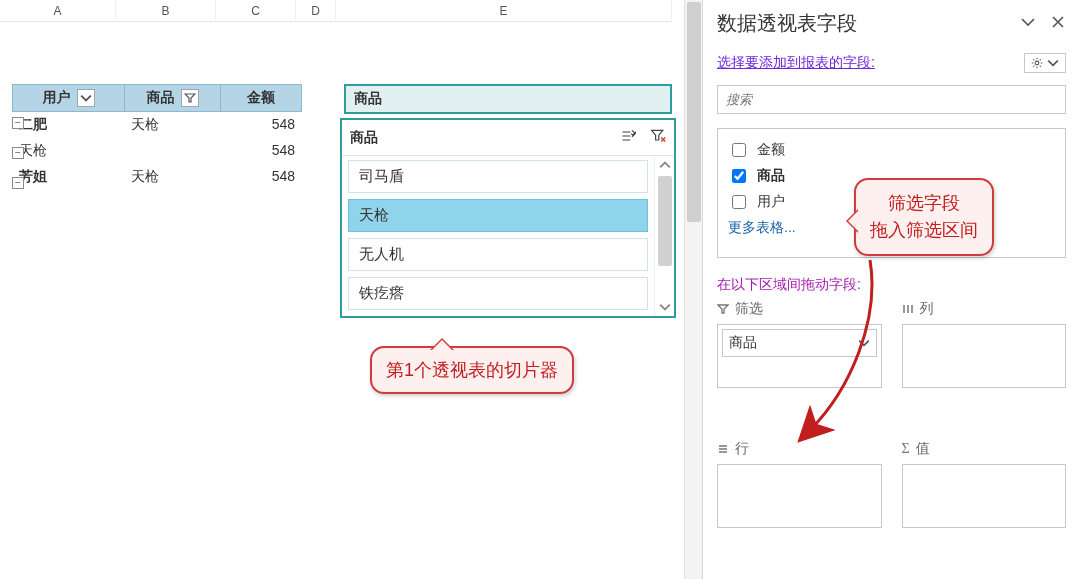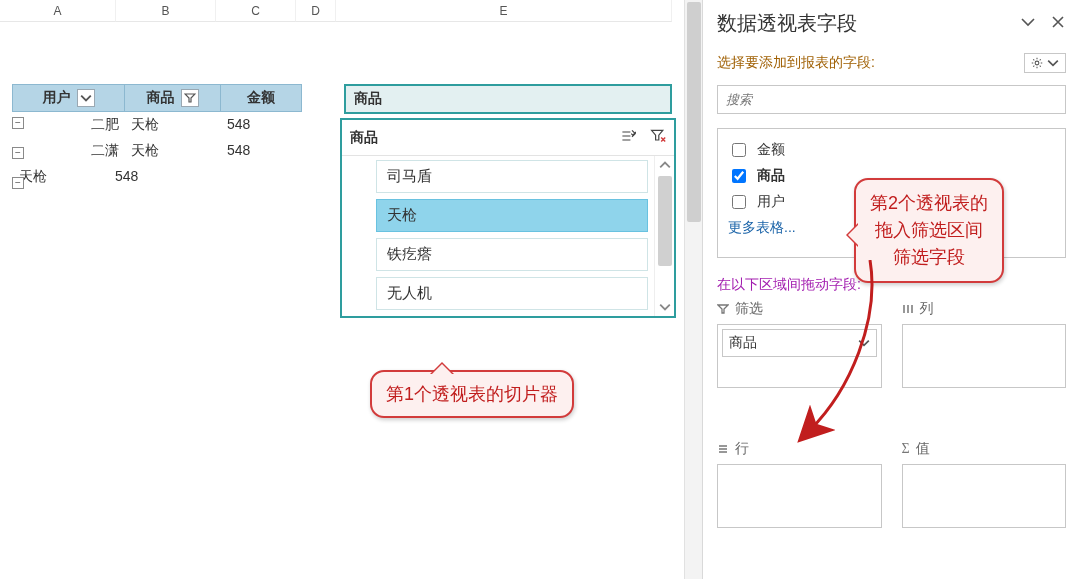--- a/index.html
+++ b/index.html
@@ -18,39 +18,39 @@
   .ch-E { width: 336px; }
 
   
   .pt1 { position: absolute; left: 12px; top: 84px; width: 290px; }
   .pt1-header { display: flex; background: #b5d5e6; border: 1px solid #8cb8d0; }
   .pt1-header .cell { display: flex; align-items: center; justify-content: space-between; padding: 4px 6px; font-weight: bold; }
   .pt1-header .c-user { width: 112px; border-right: 1px solid #8cb8d0; justify-content: center; gap: 6px; }
   .pt1-header .c-prod { width: 96px; border-right: 1px solid #8cb8d0; justify-content: center; gap: 6px; }
   .pt1-header .c-amt  { flex: 1; justify-content: center; }
   .pt1-row { display: flex; border-left: 1px solid transparent; border-right: 1px solid transparent; }
-  .pt1-row .c-user { width: 112px; font-weight: normal; text-align: right; padding: 4px 6px; }
+  .pt1-row .c-user { width: 112px; font-weight: bold; text-align: left; padding: 4px 6px; }
   .pt1-row .c-prod { width: 96px; padding: 4px 6px; }
-  .pt1-row .c-amt  { flex: 1; padding: 4px 6px; }
+  .pt1-row .c-amt  { flex: 1; padding: 4px 6px; text-align: right; }
 
   .expand-btn { position: absolute; width: 12px; height: 12px; border: 1px solid #8a8a8a; font-size: 10px; line-height: 10px; text-align: center; color: #555; background: #fff; }
 
   
   .dd-btn { width: 18px; height: 18px; border: 1px solid #9aa8b2; background: #fff; display: inline-flex; align-items: center; justify-content: center; }
 
   
   .pt2-filter { position: absolute; left: 344px; top: 84px; width: 328px; display: flex; border: 2px solid #2e9d9e; background: #e3f0f1; }
   .pt2-filter .label { width: 76px; padding: 4px 8px; font-weight: bold; }
   .pt2-filter .value { flex: 1; padding: 4px 8px; display: flex; align-items: center; justify-content: space-between; border-left: 1px solid #bcdbe0; }
 
   .slicer { position: absolute; left: 340px; top: 118px; width: 336px; border: 2px solid #2e9d9e; background: #fff; }
   .slicer-head { display: flex; align-items: center; justify-content: space-between; padding: 8px 8px; border-bottom: 1px solid #e3e3e3; }
   .slicer-head .title { font-weight: bold; }
   .slicer-head .tools { display: flex; gap: 14px; align-items: center; }
-  .slicer-body { display: flex; margin-left: 28px; }
+  .slicer-body { display: flex; }
   .slicer-items { flex: 1; display: flex; flex-direction: column; padding: 4px 6px 6px 6px; gap: 6px; }
   .slicer-item { border: 1px solid #cfe4e6; padding: 6px 10px; font-size: 15px; }
   .slicer-item.selected { background: #8fd4eb; border-color: #69c2e0; }
   .slicer-scroll { width: 20px; border-left: 1px solid #eee; position: relative; }
   .slicer-scroll .arrow { position: absolute; left: 0; width: 20px; height: 18px; display: flex; align-items: center; justify-content: center; color: #888; }
   .slicer-scroll .arrow.up { top: 0; }
   .slicer-scroll .arrow.down { bottom: 0; }
   .slicer-scroll .thumb { position: absolute; left: 3px; top: 20px; width: 14px; height: 90px; background: #d0d0d0; border-radius: 2px; }
 
   
@@ -60,21 +60,21 @@
   .callout.pane::before { content: ""; position: absolute; left: -22px; top: 50%; margin-top: -8px; border: 12px solid transparent; border-right-color: #d23b3b; }
   .callout.top::after { content: ""; position: absolute; bottom: -18px; left: 50%; margin-left: -2px; border: 10px solid transparent; border-top-color: #fdf0ef; }
   .callout.top::before { content: ""; position: absolute; bottom: -22px; left: 50%; margin-left: -4px; border: 12px solid transparent; border-top-color: #d23b3b; }
   .callout.bottom::after { content: ""; position: absolute; top: -18px; left: 30%; border: 10px solid transparent; border-bottom-color: #fdf0ef; }
   .callout.bottom::before { content: ""; position: absolute; top: -22px; left: 30%; margin-left: -2px; border: 12px solid transparent; border-bottom-color: #d23b3b; }
 
   
   .fp-header { display: flex; align-items: center; justify-content: space-between; padding: 10px 14px; }
   .fp-header .title { font-size: 20px; }
   .fp-header .tools { display: flex; gap: 14px; align-items: center; color: #555; }
-  .fp-sub { padding: 6px 14px; display: flex; align-items: center; justify-content: space-between; color: #a16207; }
+  .fp-sub { padding: 6px 14px; display: flex; align-items: center; justify-content: space-between; color: #6d28d9; text-decoration: underline; }
   .gear-btn { border: 1px solid #c7c7c7; padding: 3px 6px; display: flex; align-items: center; gap: 4px; font-size: 12px; }
   .fp-search { margin: 6px 14px; border: 1px solid #c7c7c7; display: flex; align-items: center; }
   .fp-search input { flex: 1; border: 0; outline: 0; padding: 6px 8px; font-size: 13px; font-style: italic; color: #888; background: transparent; }
   .fp-search .icon { padding: 0 8px; color: #888; }
   .fp-fields { margin: 8px 14px; border: 1px solid #c7c7c7; padding: 8px; min-height: 130px; position: relative; }
   .fp-field { display: flex; align-items: center; gap: 8px; padding: 3px 2px; }
   .fp-field input[type=checkbox] { width: 14px; height: 14px; }
   .fp-field.checked label { font-weight: bold; }
   .fp-more { color: #1a63a8; padding: 4px 2px; }
   .fp-areas-label { padding: 10px 14px 6px; color: #a21caf; }
@@ -130,25 +130,25 @@
           <span>金额</span>
         </div>
       </div>
       <div>
         <div class="pt1-row">
           <div class="c-user">二肥</div>
           <div class="c-prod">天枪</div>
           <div class="c-amt">548</div>
         </div>
         <div class="pt1-row">
-          <div class="c-user">二潇</div>
           <div class="c-prod">天枪</div>
           <div class="c-amt">548</div>
         </div>
         <div class="pt1-row">
+          <div class="c-user">芳姐</div>
           <div class="c-prod">天枪</div>
           <div class="c-amt">548</div>
         </div>
       </div>
     </div>
 
     <div class="expand-btn" style="left:12px; top:117px;">−</div>
     <div class="expand-btn" style="left:12px; top:147px;">−</div>
     <div class="expand-btn" style="left:12px; top:177px;">−</div>
 
@@ -171,40 +171,40 @@
                 <path d="M2 3h14l-5 6v6l-4 0v-6Z" fill="none" stroke="#444" stroke-width="1.5"></path>
                 <path d="M14 12l5 5M19 12l-5 5" stroke="#d23b3b" stroke-width="1.8"></path>
               </svg>
           </span>
         </div>
       </div>
       <div class="slicer-body">
         <div class="slicer-items">
           <div class="slicer-item">司马盾</div>
           <div class="slicer-item selected">天枪</div>
+          <div class="slicer-item">无人机</div>
           <div class="slicer-item">铁疙瘩</div>
-          <div class="slicer-item">无人机</div>
         </div>
         <div class="slicer-scroll">
           <div class="arrow up">
             <svg class="icon sm" viewBox="0 0 10 10">
                 <path d="M1 7 L5 3 L9 7" fill="none" stroke="#888" stroke-width="1.5"></path>
               </svg>
           </div>
           <div class="thumb"></div>
           <div class="arrow down">
             <svg class="icon sm" viewBox="0 0 10 10">
                 <path d="M1 3 L5 7 L9 3" fill="none" stroke="#888" stroke-width="1.5"></path>
               </svg>
           </div>
         </div>
       </div>
     </div>
 
-    <div class="callout bottom" style="left:370px; top:346px;margin-top:24px;">
+    <div class="callout bottom" style="left:370px; top:346px;">
       <span>第1个透视表的切片器</span>
     </div>
 
     <div class="vscroll-main">
       <div class="thumb"></div>
     </div>
   </div>
 
   <div class="field-pane">
     <div class="fp-header">
@@ -303,23 +303,22 @@
         <div class="head">
           <span style="font-family:serif;color:#777;">Σ</span>
           <span>值</span>
         </div>
         <div class="box"></div>
       </div>
     </div>
   </div>
 
   <div class="callout pane" style="left:854px; top:178px;">
-    <div>第2个透视表的</div>
+    <div>筛选字段</div>
     <div>拖入筛选区间</div>
-    <div>筛选字段</div>
   </div>
 
   <svg class="arrow-svg" style="left:780px; top:260px; width:120px; height:190px;" viewBox="0 0 120 190">
     <defs>
       <marker id="ah" markerWidth="12" markerHeight="12" refX="6" refY="6" orient="auto">
         <path d="M0 0 L12 6 L0 12 L3 6 Z" fill="#c11e1e"></path>
       </marker>
     </defs>
     <path d="M90 0 C 100 60, 70 130, 30 170" fill="none" stroke="#c11e1e" stroke-width="3" marker-end="url(#ah)"></path>
   </svg>

